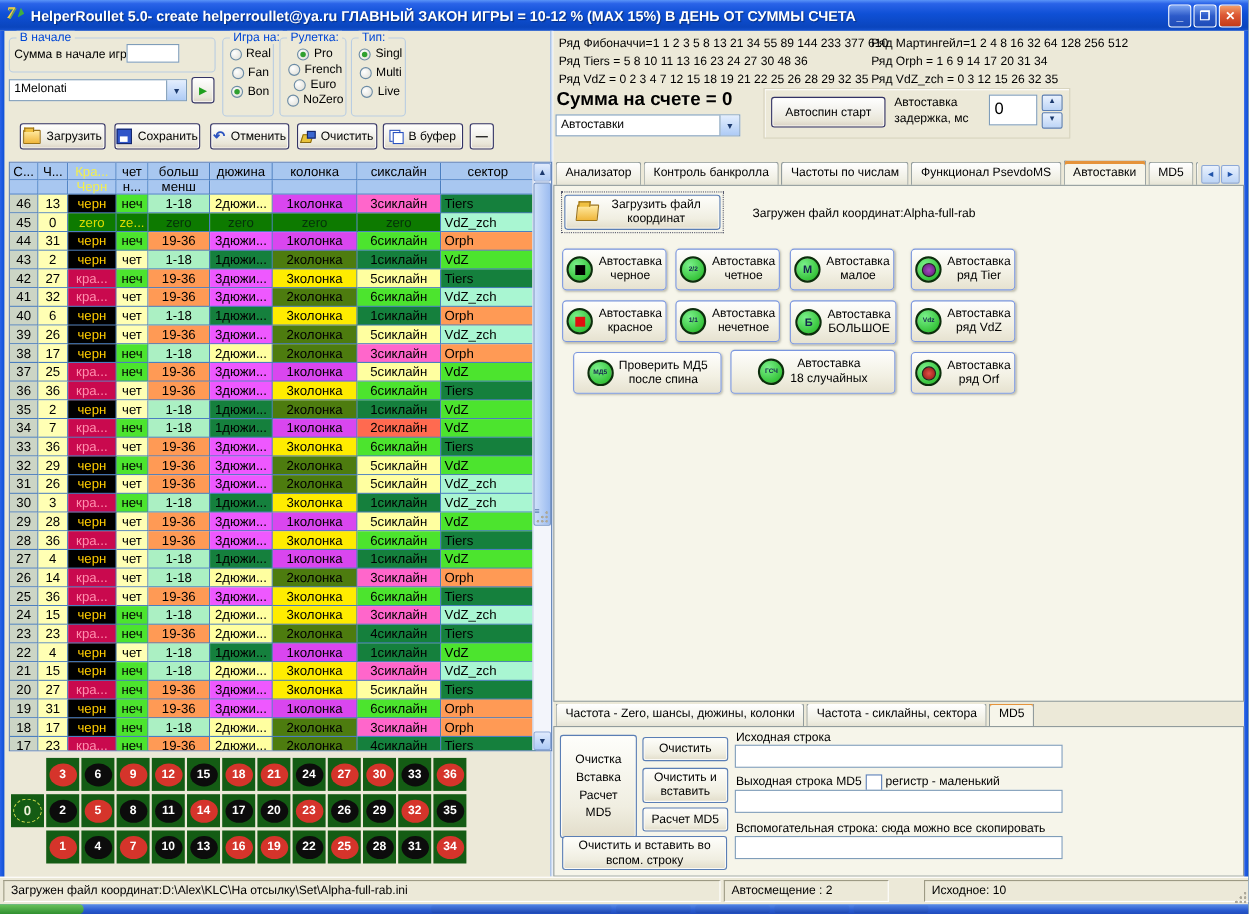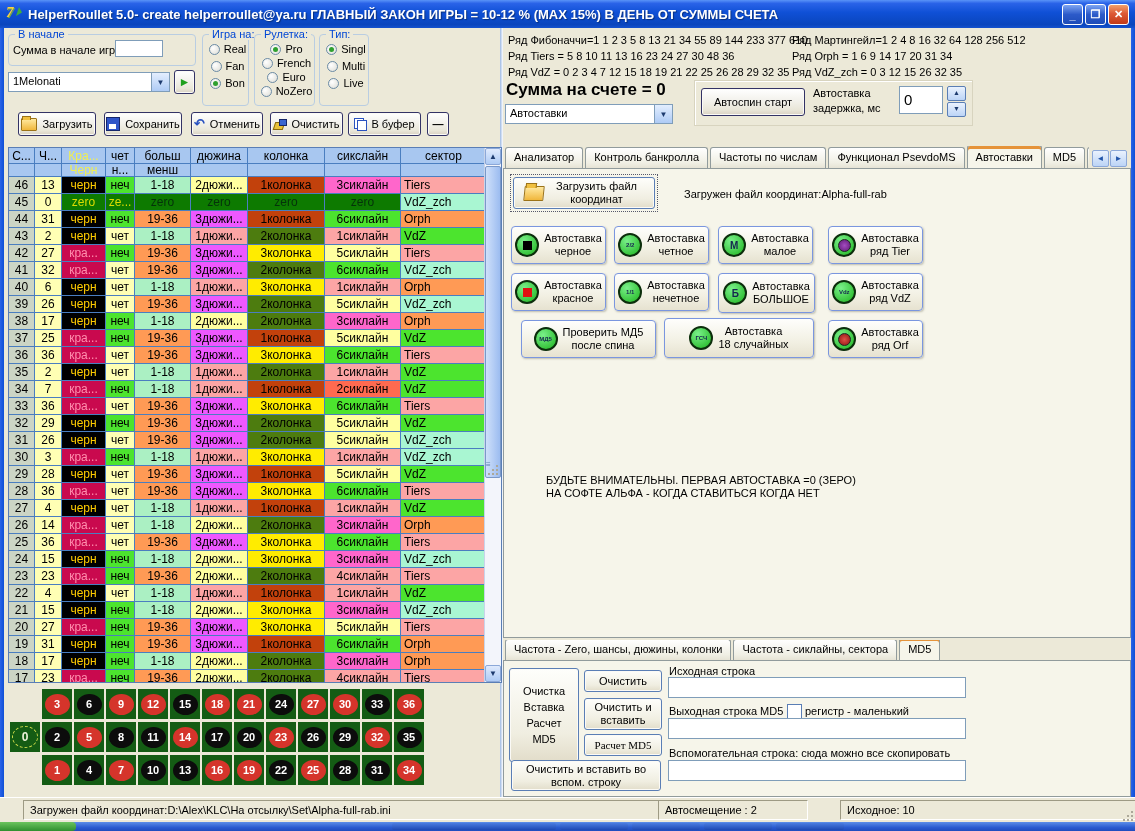--- a/index.html
+++ b/index.html
@@ -63,22 +63,22 @@
   .trow{display:grid;grid-template-columns:26px 27px 44px 29px 56px 57px 77px 76px 1fr;height:17px;}
   .trow.h1{height:16px;} .trow.h2{height:13px;}
   .tc{border-right:1px solid #4a7ec0;border-bottom:1px solid #4a7ec0;box-sizing:border-box;
     display:flex;align-items:center;justify-content:center;font-size:12px;white-space:nowrap;overflow:hidden;}
   .tc.sec{justify-content:flex-start;padding-left:3px;}
   .hc{background:#a8c7f0;font-size:12px;}
   .hc.yl{color:#f2ef4e;}
   .c-num{background:#ccd5c5}.c-yel{background:#ffffb4}
   .c-blk{background:#000;color:#ffcc00}.c-red{background:#c9094e;color:#ff8fae}
   .c-zgy{background:#0d7a00;color:#dcdc00}.c-zg{background:#0d7a00;color:#05320a}
-  .c-mint{background:#abf0c3}.c-org{background:#ff9a55}.c-blue{background:#fca5a5}
-  .c-lyel{background:#ffffa0}.c-mag{background:#ee58ff}.c-fuch{background:#c2410c}
+  .c-mint{background:#abf0c3}.c-org{background:#ff9a55}.c-blue{background:#15803d}
+  .c-lyel{background:#ffffa0}.c-mag{background:#ee58ff}.c-fuch{background:#d946ef}
   .c-green{background:#4d7c0f}.c-yellow{background:#ffec00}.c-salmon{background:#ff6a50}
   .c-pink{background:#ff66cb}.c-grn2{background:#4ce42e}.c-paq{background:#a9f6d2}
 
   
   .vscroll{position:absolute;right:0;top:0;width:16px;height:100%;background:#f3f5fb;border-left:1px solid #c8d4ea;}
   .sbtn{position:absolute;left:0;width:16px;height:17px;box-sizing:border-box;border:1px solid #8ca8d8;border-radius:2px;
     background:linear-gradient(180deg,#dfeafd,#aecbf5);display:flex;align-items:center;justify-content:center;
     color:#1c3a6e;font-size:8px;}
   .sthumb{position:absolute;left:0;width:16px;box-sizing:border-box;border:1px solid #7a98c8;border-radius:2px;
     background:linear-gradient(90deg,#cfe0fa,#9cbcf0);display:flex;align-items:center;justify-content:center;}
@@ -862,50 +862,46 @@
         <div class="stakebtn" style="left: 324px; top: 151px; width: 95px; height: 38px;">
           <div class="gcirc">
             <div class="disc" style="background: radial-gradient(rgb(224, 80, 72), rgb(140, 20, 16));"></div>
           </div>
           <div class="lbl">
             <div>Автоставка</div>
             <div>ряд Orf</div>
           </div>
         </div>
       </div>
-    <div class="abs" style="left:42px;top:305px;line-height:13px;">
-      <div>БУДЬТЕ ВНИМАТЕЛЬНЫ. ПЕРВАЯ АВТОСТАВКА =0 (ЗЕРО)</div>
-      <div>НА СОФТЕ АЛЬФА - КОГДА СТАВИТЬСЯ КОГДА НЕТ</div>
-    </div>
   </div>
 
   <div class="abs tabstrip" id="bottom-tabs" style="left:505px;top:640px;width:626px;height:21px;">
       <div class="tab">Частота - Zero, шансы, дюжины, колонки</div>
       <div class="tab">Частота - сиклайны, сектора</div>
       <div class="tab active">MD5</div>
     </div>
   <div class="abs tabpage" style="left:503px;top:660px;width:628px;height:137px;">
     <div class="abs btn blue" style="left:5px;top:7px;width:70px;height:94px;padding:4px;text-align:center;line-height:16px;flex-wrap:wrap;">Очистка Вставка Расчет MD5</div>
     <div class="abs btn blue" style="left:80px;top:9px;width:78px;height:22px;">Очистить</div>
     <div class="abs btn blue" style="left:80px;top:37px;width:78px;height:32px;text-align:center;line-height:13px;padding:0 4px;">Очистить и вставить</div>
-    <div class="abs btn blue" style="left:80px;top:73px;width:78px;height:22px;font-family:Liberation Serif, serif;">Расчет MD5</div>
+    <div class="abs btn blue" style="left:80px;top:73px;width:78px;height:22px;">Расчет MD5</div>
 
     <div class="abs" style="left:165px;top:4px;">Исходная строка</div>
     <input class="abs tfield" style="left: 164px; top: 16px; width: 298px; height: 21px;" value="">
     <div class="abs" style="left:165px;top:44px;">Выходная строка MD5</div>
     <span class="abs" style="left:283px;top:43px;width:13px;height:13px;border:1px solid #5a7eb5;background:#fff;"></span>
     <div class="abs" style="left:301px;top:44px;">регистр  - маленький</div>
     <input class="abs tfield" style="left: 164px; top: 57px; width: 298px; height: 21px;" value="">
     <div class="abs" style="left:165px;top:86px;">Вспомогательная строка: сюда можно все скопировать</div>
     <input class="abs tfield" style="left: 164px; top: 99px; width: 298px; height: 21px;" value="">
     <div class="abs btn blue" style="left:7px;top:99px;width:150px;height:31px;text-align:center;line-height:13px;padding:0 6px;">Очистить и вставить во вспом. строку</div>
   </div>
 
   <div class="abs" style="left:0;top:797px;width:1135px;height:25px;background:#ece9d8;border-top:1px solid #fff;">
-    <div class="spanel" style="left:3px;top:2px;width:652px;margin-left:20px;">Загружен файл координат:D:\Alex\KLC\На отсылку\Set\Alpha-full-rab.ini</div>
+    <div class="spanel" style="left:3px;top:2px;width:652px;">Загружен файл координат:D:\Alex\KLC\На отсылку\Set\Alpha-full-rab.ini</div>
     <div class="spanel" style="left:658px;top:2px;width:150px;">Автосмещение : 2</div>
     <div class="spanel" style="left:840px;top:2px;width:310px;">Исходное: 10</div>
     <div class="grip"></div>
   </div>
 
   <div class="abs taskbar">
     <div class="startfrag"></div>
     <div class="tseg" style="left:392px;width:164px;"></div>
     <div class="tseg" style="left:560px;width:68px;"></div>
     <div class="tseg" style="left:632px;width:68px;"></div>

